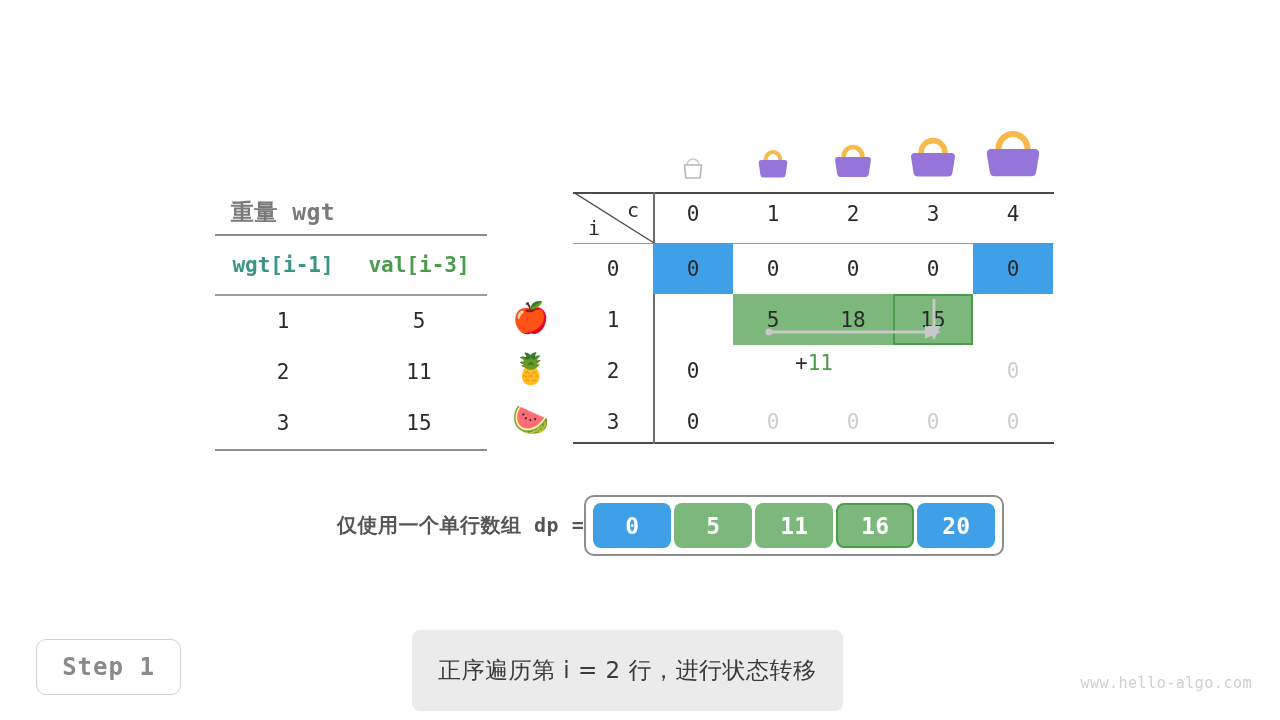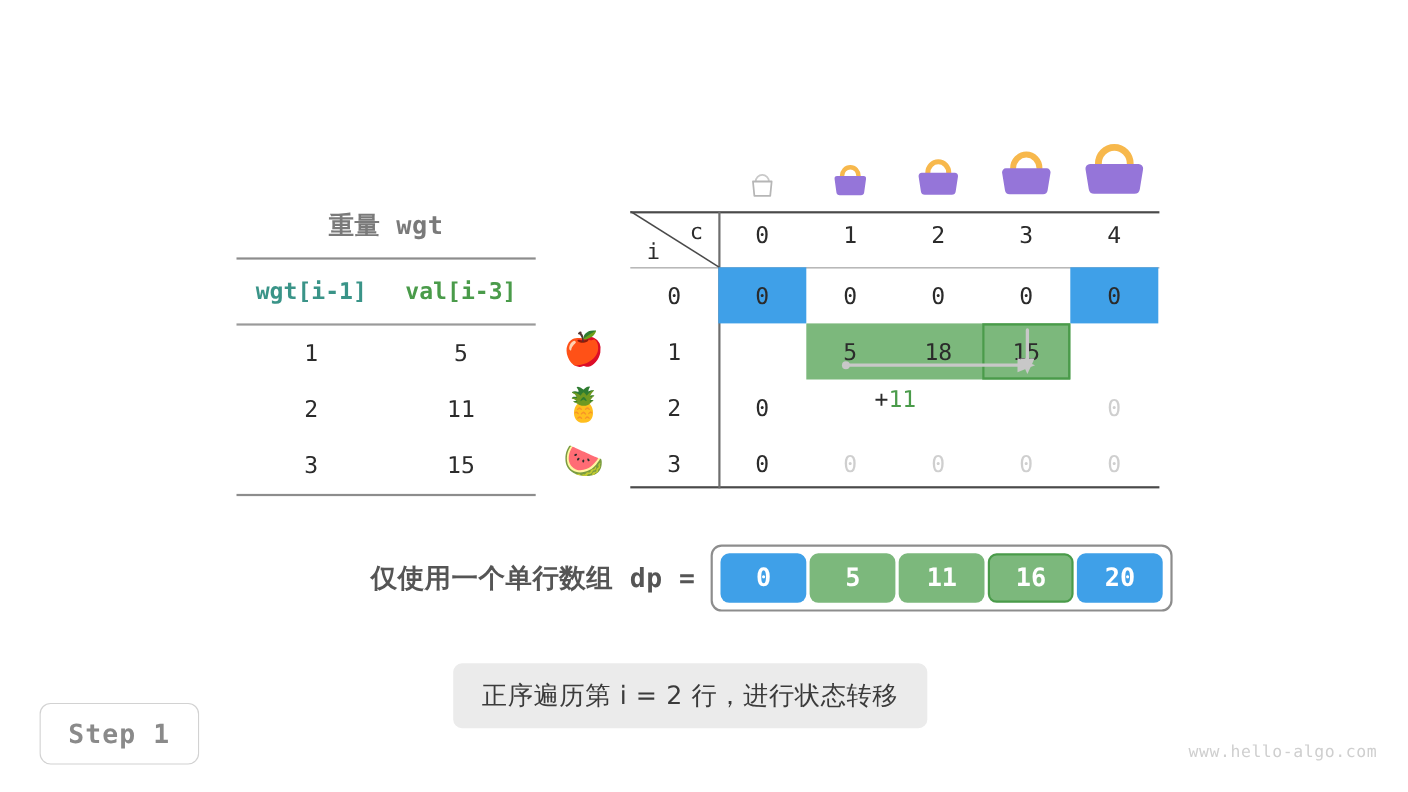--- a/index.html
+++ b/index.html
@@ -14,21 +14,21 @@
   
   #item-table { position: absolute; left: 215px; top: 190px; width: 272px; }
   #item-table .rule { height: 2px; background: #8d8d8d; width: 100%; }
   #item-table .rule.thin { height: 1.6px; background: #9a9a9a; }
   .it-row { display: flex; height: 51px; align-items: center; }
   .it-cell { width: 50%; text-align: center; }
   .it-head { font-size: 23px; font-weight: bold; color: #7a7a7a; letter-spacing: .5px; }
   .it-sub-w { font-size: 21px; font-weight: bold; color: #3a9488; }
   .it-sub-v { font-size: 21px; font-weight: bold; color: #4a9b4a; }
   .it-val { font-size: 21px; color: #2b2b2b; }
-  .it-head-row { height: 44px; flex-direction: column; }
+  .it-head-row { height: 44px; }
   .it-sub-row { height: 58px; }
 
   
   .fruit { position: absolute; left: 508px; width: 46px; text-align: center;
            font-size: 30px; line-height: 1; }
 
   
   #dp-matrix { position: absolute; left: 573px; top: 192px; width: 481px; height: 252px; }
   #dp-matrix .hline { position: absolute; left: 0; width: 481px; background: #4a4a4a; }
   #dp-matrix .hline.top    { top: 0px;   height: 2px; }
@@ -63,35 +63,35 @@
   
   .arrow-svg { position: absolute; z-index: 4; overflow: visible; }
   .plus11 { position: absolute; font-size: 21px; font-weight: normal; z-index: 5;
             white-space: nowrap; }
   .plus11 .sign { color: #2b2b2b; }
   .plus11 .num  { color: #4a9b4a; }
 
   
   #dp-array-row { position: absolute; left: 337px; top: 495px;
                   display: flex; align-items: center; }
-  #dp-array-label { font-size: 24px; font-weight: bold; color: #555555;
-                    letter-spacing: .5px; margin-right: 14px; }
+  #dp-array-label { font-size: 20px; font-weight: bold; color: #555555;
+                    letter-spacing: .5px; }
   #dp-array-box { border: 2px solid #8d8d8d; border-radius: 10px;
                   padding: 6px 7px; display: flex; gap: 3px; background: #fff; }
   .dp-cell { width: 78px; height: 45px; border-radius: 8px;
              display: flex; align-items: center; justify-content: center;
              font-size: 23px; font-weight: bold; color: #ffffff; }
   .dp-blue  { background: #3fa0e8; }
   .dp-green { background: #7cb87c; }
   .dp-green-out { background: #7cb87c; border: 2px solid #4a9b4a; }
 
   
-  #caption { position: absolute; left: 412px; top: 603px;
+  #caption { position: absolute; left: 412px; top: 630px;
              background: #ebebeb; border-radius: 8px;
-             padding: 14px 26px; font-size: 23px; color: #3b3b3b;
+             padding: 25px 26px; font-size: 23px; color: #3b3b3b;
              font-family: "DejaVu Sans", sans-serif; letter-spacing: .5px; }
 
   
   #step-badge { position: absolute; left: 36px; top: 639px;
                 width: 145px; height: 56px; border: 1.6px solid #d2d2d2;
                 border-radius: 10px; display: flex; align-items: center;
                 justify-content: center; font-size: 24px; font-weight: bold;
                 color: #8a8a8a; letter-spacing: 1px; background: #fff; }
 
   

